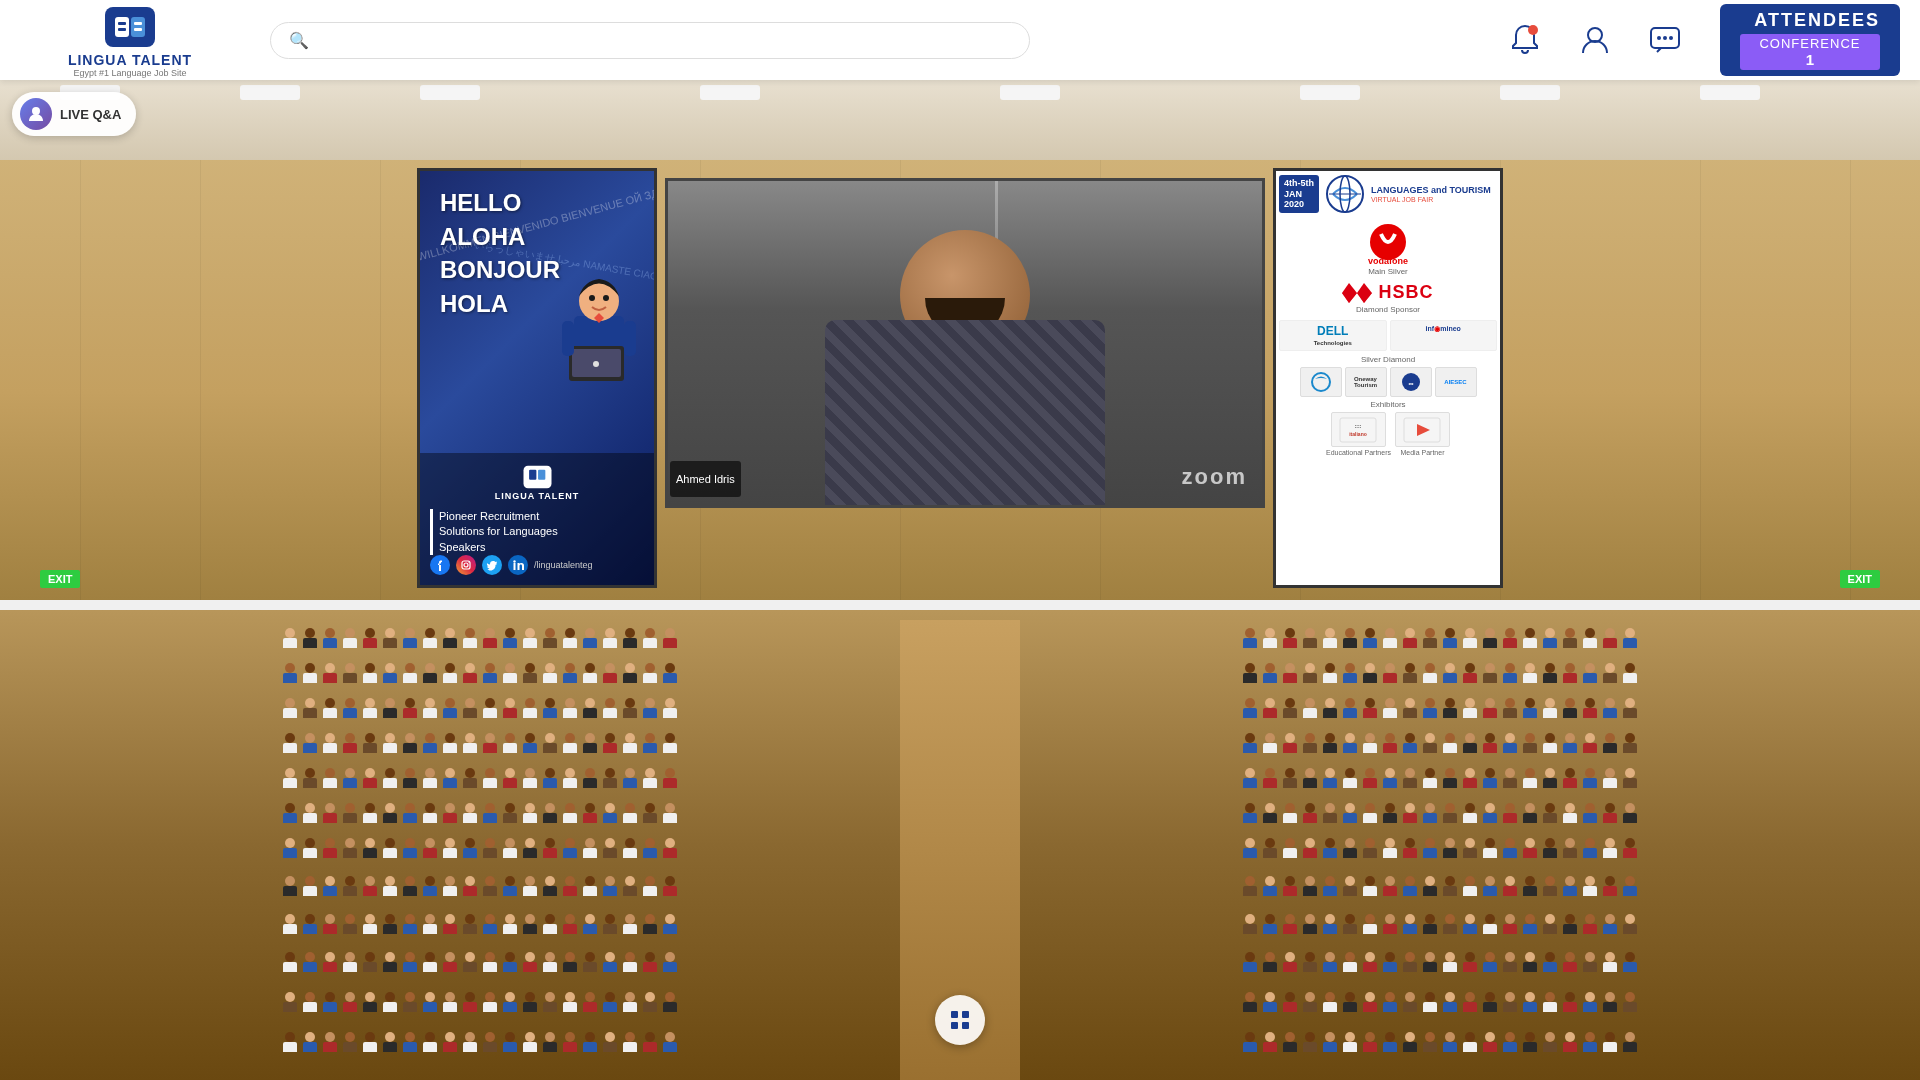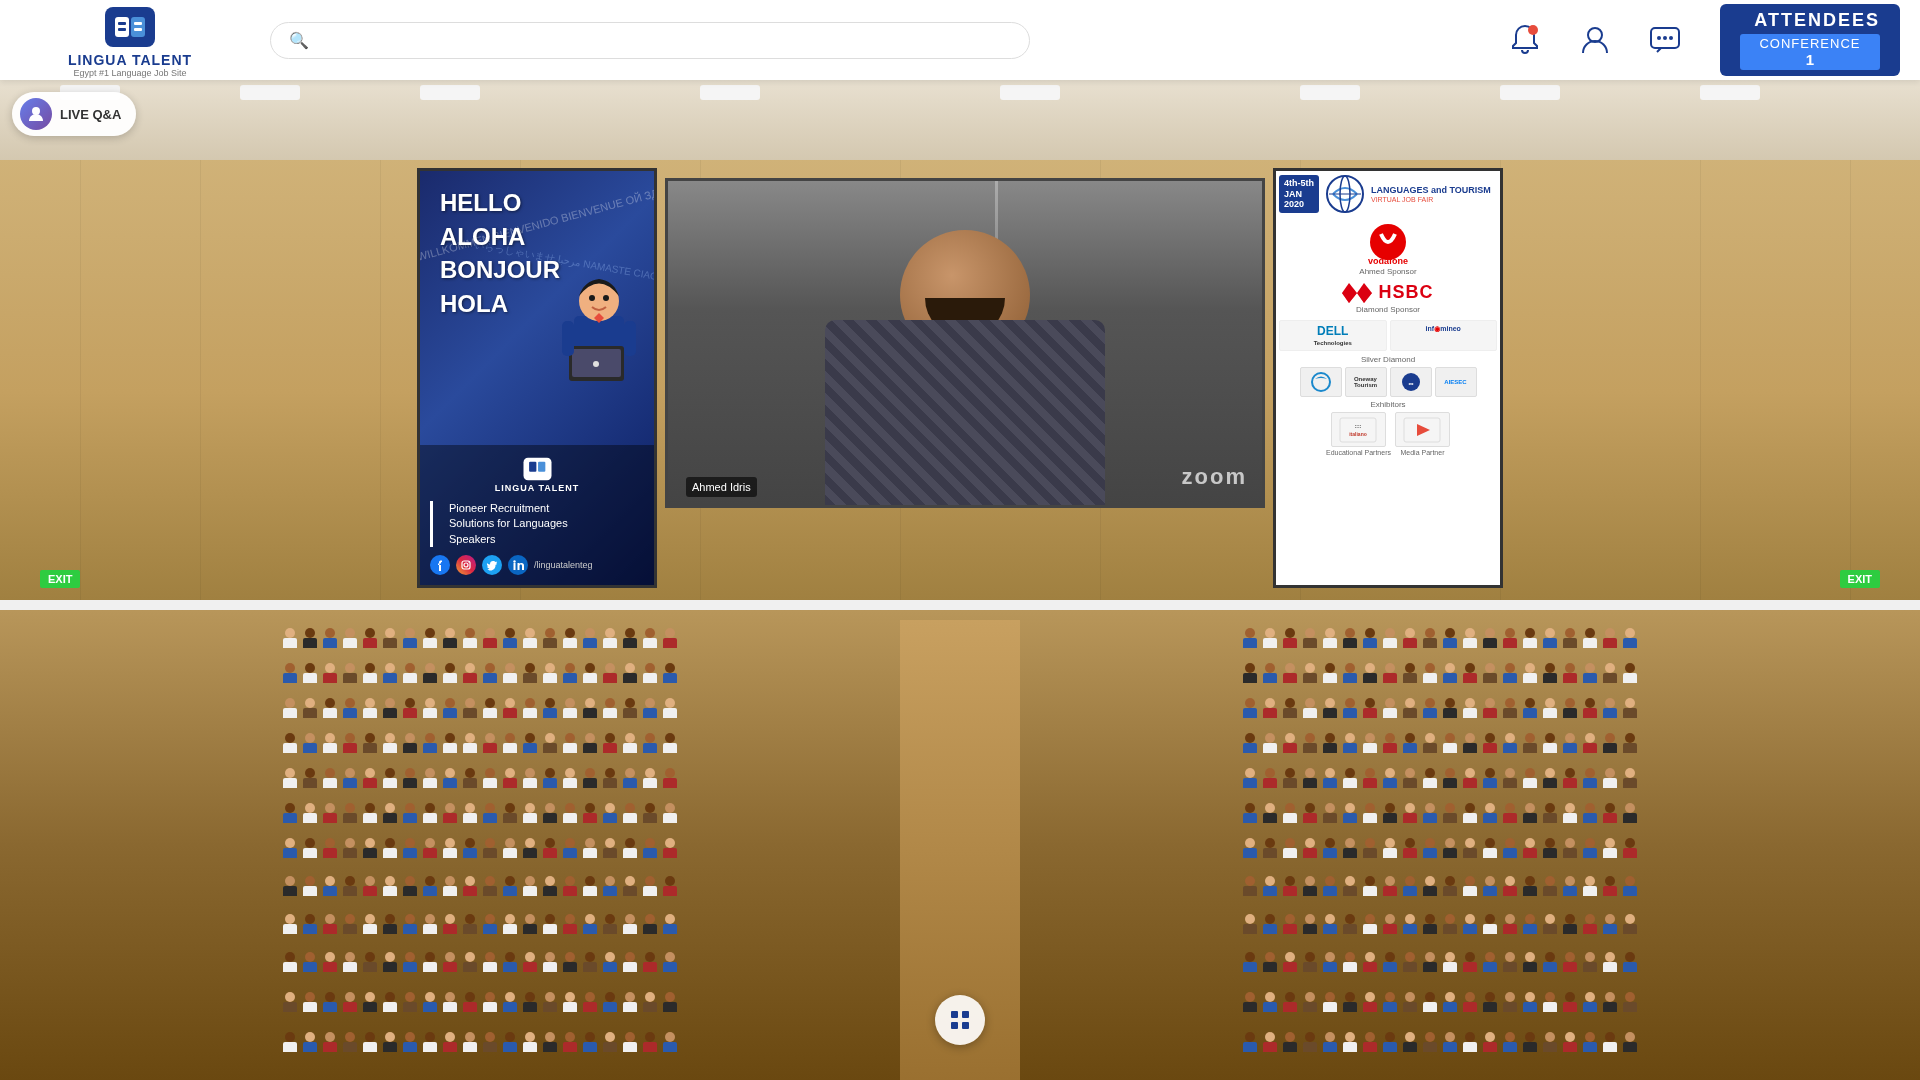--- a/index.html
+++ b/index.html
@@ -168,22 +168,21 @@
       display: flex;
       flex-direction: column;
       align-items: center;
       margin-bottom: 8px;
     }
     .pioneer-text {
       color: #fff;
       font-size: 11px;
       line-height: 1.4;
       border-left: 3px solid #fff;
-      padding-left: 16px;
-      margin-bottom: 8px;
+      padding-left: 6px;
     }
     .social-icons-row {
       display: flex;
       align-items: center;
       gap: 6px;
     }
     .social-icon {
       width: 20px;
       height: 20px;
       border-radius: 50%;
@@ -244,25 +243,25 @@
       left: 50%;
       transform: translateX(-50%);
       width: 80px;
       height: 40px;
       background: #2a1a0a;
       border-radius: 0 0 40px 40px;
     }
     #video-label {
       position: absolute;
       bottom: 8px;
-      left: 18px;
+      left: 2px;
       background: rgba(0,0,0,0.6);
       color: white;
       font-size: 11px;
-      padding: 4px 6px;
+      padding: 12px 6px;
       border-radius: 3px;
     }
     #zoom-watermark {
       position: absolute;
       bottom: 15px;
       right: 15px;
       color: rgba(255,255,255,0.7);
       font-size: 22px;
       font-weight: bold;
       letter-spacing: 2px;
@@ -601,21 +600,21 @@
         <rect x="4" y="6" width="28" height="20" rx="4" stroke="#1a3c8f" stroke-width="2" fill="none"></rect>
         <path d="M10 30l4-4h14" stroke="#1a3c8f" stroke-width="2"></path>
         <circle cx="12" cy="16" r="2" fill="#1a3c8f"></circle>
         <circle cx="18" cy="16" r="2" fill="#1a3c8f"></circle>
         <circle cx="24" cy="16" r="2" fill="#1a3c8f"></circle>
       </svg>
     </div>
 
     <div id="attendees-box">
       <div id="attendees-label">ATTENDEES</div>
-      <div style="background:#3b82f6;padding:2px 8px;border-radius:3px;margin-top:3px;">
+      <div style="background:#8b5cf6;padding:2px 8px;border-radius:3px;margin-top:3px;">
         <div id="attendees-conference">CONFERENCE</div>
         <div id="attendees-count">1</div>
       </div>
     </div>
   </div>
 </div>
 
 <div id="main-area">
 
   <div id="stage-wall">
@@ -793,21 +792,21 @@
           </div>
         </div>
 
         <div class="sponsor-section">
           <div class="sponsor-logo-main">
             <svg width="55" height="45" viewBox="0 0 55 45">
               <circle cx="27" cy="20" r="18" fill="#e60000"></circle>
               <path d="M20 12 Q27 28 34 12" stroke="white" stroke-width="4" fill="none"></path>
               <text x="27" y="42" text-anchor="middle" font-size="9" font-weight="bold" fill="#e60000">vodafone</text>
             </svg>
-            <div class="sponsor-type">Ahmed Sponsor</div>
+            <div class="sponsor-type">Main Silver</div>
           </div>
         </div>
 
         <div class="sponsor-section">
           <div class="hsbc-row">
             <svg width="30" height="20" viewBox="0 0 30 20">
               <polygon points="0,10 7,0 15,10 7,20" fill="#db0011"></polygon>
               <polygon points="15,10 22,0 30,10 22,20" fill="#db0011"></polygon>
               <polygon points="0,10 15,10 7,20" fill="#db0011" opacity="0.7"></polygon>
               <polygon points="15,10 30,10 22,20" fill="#db0011" opacity="0.7"></polygon>

